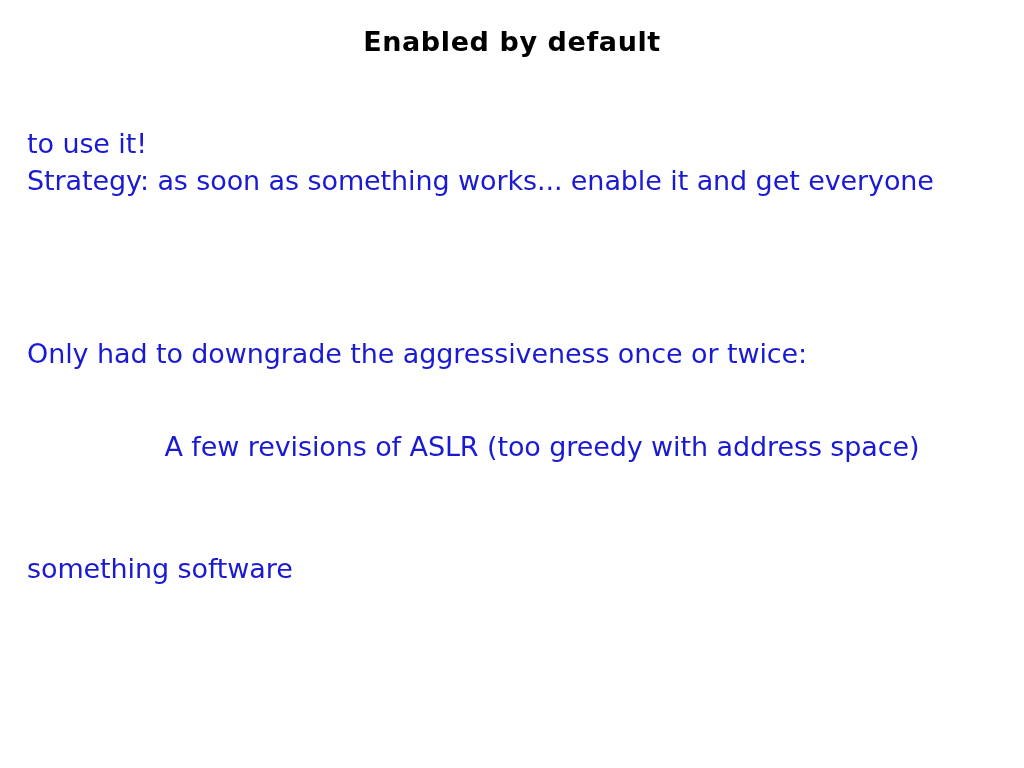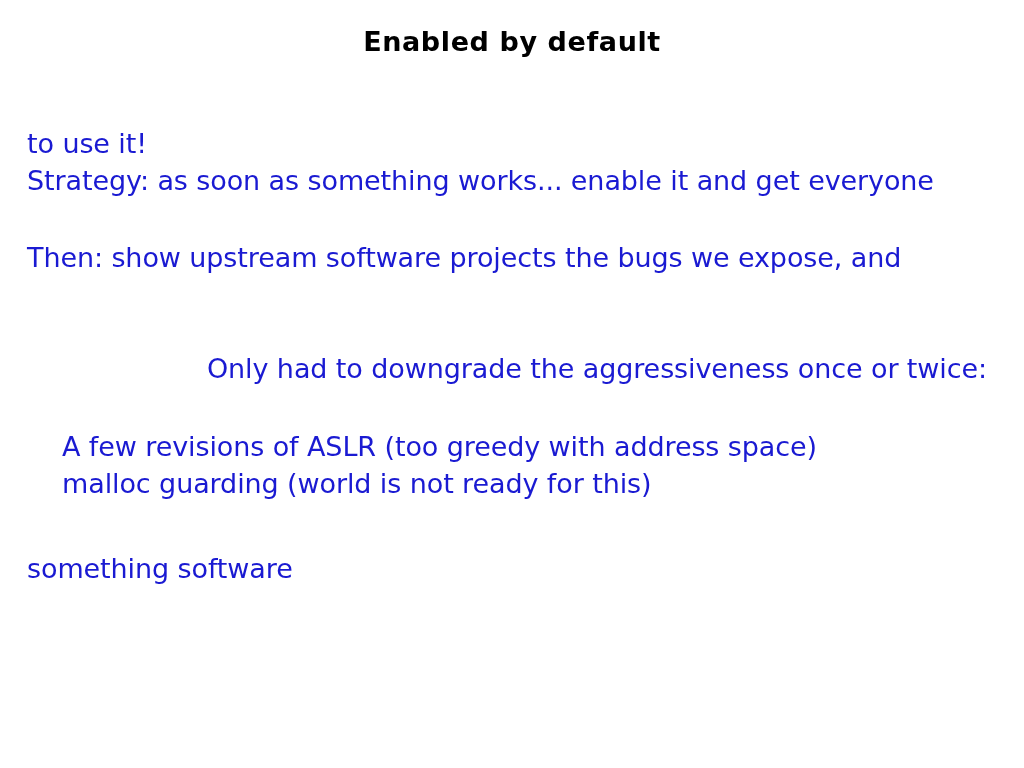--- a/index.html
+++ b/index.html
@@ -49,48 +49,46 @@
   }
 
   .body-block .line {
     white-space: pre;
     display: block;
   }
 
   
   #para-strategy  { top: 125px; }
   #para-then      { top: 239px; }
-  #para-downgrade { top: 350px; text-align: right; }
-  #bullets        { top: 428px; left: 62px; }
+  #para-downgrade { top: 335px; }
+  #bullets        { top: 428px; left: 62px; text-align: center; }
   #para-currently { top: 550px; }
 
   .indented { margin-left: 0; }
 </style>
 </head>
 <body style="background: rgb(255, 255, 255);">
 
 <div class="slide">
 
   <div class="slide-title" style="color: rgb(0, 0, 0);">Enabled by default</div>
 
   <div class="body-block" id="para-strategy" style="color: rgb(26, 26, 210);">
     <span class="line">to use it!</span>
     <span class="line">Strategy: as soon as something works... enable it and get everyone</span>
   </div>
 
   <div class="body-block" id="para-then" style="color: rgb(26, 26, 210);">
-    <span class="line">Then: show upstream software projects the bugs we expose, and</span>
   </div>
 
   <div class="body-block" id="para-downgrade" style="color: rgb(26, 26, 210);">
     <span class="line">Only had to downgrade the aggressiveness once or twice:</span>
   </div>
 
   <div class="body-block indented" id="bullets" style="color: rgb(26, 26, 210);">
     <span class="line">A few revisions of ASLR (too greedy with address space)</span>
-    <span class="line">malloc guarding (world is not ready for this)</span>
   </div>
 
   <div class="body-block" id="para-currently" style="color: rgb(26, 26, 210);">
     <span class="line">something software</span>
   </div>
 
 </div>
 
 </body></html>

